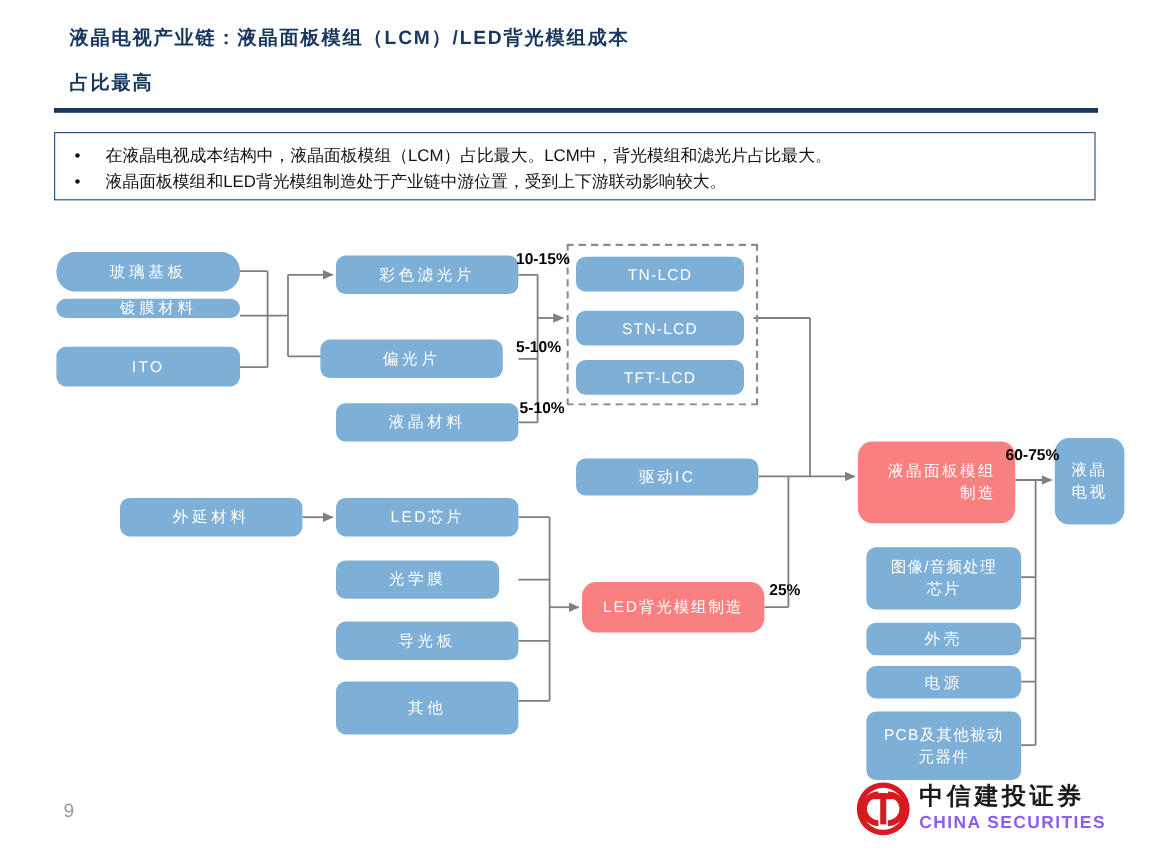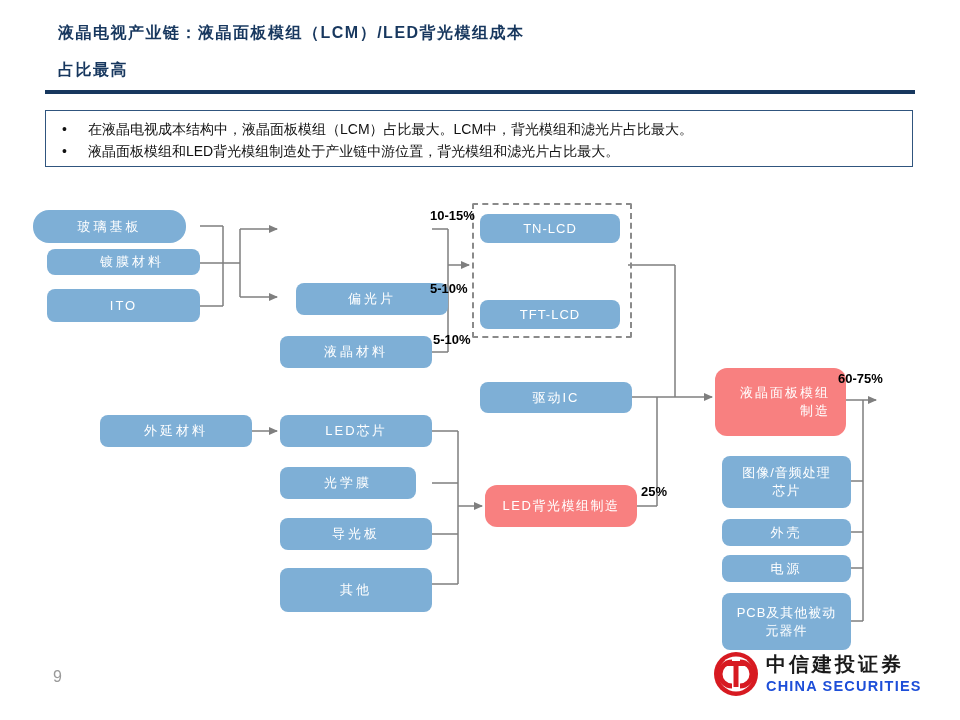--- a/index.html
+++ b/index.html
@@ -36,41 +36,41 @@
   }
   .pct{
     position:absolute;z-index:3;color:#000;font-weight:bold;font-size:13px;letter-spacing:0;
     font-family:"Liberation Sans",sans-serif;
   }
   
   .page-num{position:absolute;left:53px;top:668px;color:#9a9a9a;font-size:16px;}
   .logo{position:absolute;left:712px;top:650px;display:flex;align-items:flex-start;}
   .logo-text{margin-left:6px;}
   .logo-cn{color:#1a1a1a;font-size:20px;font-weight:bold;letter-spacing:3px;line-height:28px;font-family:"Liberation Serif","DejaVu Serif",serif;}
-  .logo-en{color:#1d4ed8;font-size:14.5px;font-weight:bold;letter-spacing:1.2px;line-height:17px;}
+  .logo-en{color:#8b5cf6;font-size:14.5px;font-weight:bold;letter-spacing:1.2px;line-height:17px;}
 </style>
 </head>
 <body>
 
 <div class="slide">
 
   <div class="title">
     <div>液晶电视产业链：液晶面板模组（LCM）/LED背光模组成本</div>
     <div>占比最高</div>
   </div>
   <div class="title-rule"></div>
 
   <div class="bullet-box">
     <div class="bullet-row">
       <span class="bullet-dot">•</span>
       <span>在液晶电视成本结构中，液晶面板模组（LCM）占比最大。LCM中，背光模组和滤光片占比最大。</span>
     </div>
     <div class="bullet-row">
       <span class="bullet-dot">•</span>
-      <span>液晶面板模组和LED背光模组制造处于产业链中游位置，背光模组和滤光片占比最大。</span>
+      <span>液晶面板模组和LED背光模组制造处于产业链中游位置，受到上下游联动影响较大。</span>
     </div>
   </div>
 
   <svg class="wires" width="960" height="720">
     <defs>
       <marker id="arr" markerWidth="9" markerHeight="8" refX="8" refY="4" orient="auto" markerUnits="userSpaceOnUse">
         <path d="M0,0 L9,4 L0,8 z" fill="#7F7F7F"></path>
       </marker>
     </defs>
     <g stroke="#7F7F7F" stroke-width="1.5" fill="none">
@@ -87,42 +87,45 @@
 
       <path d="M252,431 H277" marker-end="url(#arr)"></path>
       <path d="M432,431 H458 M432,483 H458 M432,534 H458 M432,584 H458 M458,431 V584"></path>
       <path d="M458,506 H482" marker-end="url(#arr)"></path>
 
       <path d="M846,400 H876" marker-end="url(#arr)"></path>
       <path d="M863,400 V621 M851,481 H863 M851,532 H863 M851,568 H863 M851,621 H863"></path>
     </g>
   </svg>
 
-  <div class="node" style="left:33px;top:210px;width:153px;height:33px;border-radius:16px;">玻璃基板</div>
-  <div class="node" style="left:47px;top:249px;width:153px;height:26px;padding-left:17px;">镀膜材料</div>
+  <div class="node" style="left:47px;top:210px;width:153px;height:33px;border-radius:16px;">玻璃基板</div>
+  <div class="node" style="left:47px;top:249px;width:153px;height:16px;padding-left:17px;">镀膜材料</div>
   <div class="node" style="left:47px;top:289px;width:153px;height:33px;letter-spacing:2px;">ITO</div>
 
-  <div class="node" style="left:296px;top:283px;width:152px;height:32px;">偏光片</div>
+  <div class="node" style="left:280px;top:213px;width:152px;height:32px;">彩色滤光片</div>
+  <div class="node" style="left:267px;top:283px;width:152px;height:32px;">偏光片</div>
   <div class="node" style="left:280px;top:336px;width:152px;height:32px;">液晶材料</div>
 
   <div class="dashed-group" style="left:472px;top:203px;width:156px;height:131px;"></div>
   <div class="node" style="left:480px;top:214px;width:140px;height:29px;letter-spacing:1px;">TN-LCD</div>
+  <div class="node" style="left:480px;top:259px;width:140px;height:29px;letter-spacing:1px;">STN-LCD</div>
   <div class="node" style="left:480px;top:300px;width:140px;height:29px;letter-spacing:1px;">TFT-LCD</div>
 
   <div class="node" style="left:480px;top:382px;width:152px;height:31px;letter-spacing:2px;">驱动IC</div>
 
   <div class="node" style="left:100px;top:415px;width:152px;height:32px;">外延材料</div>
   <div class="node" style="left:280px;top:415px;width:152px;height:32px;letter-spacing:2px;">LED芯片</div>
   <div class="node" style="left:280px;top:467px;width:136px;height:32px;">光学膜</div>
   <div class="node" style="left:280px;top:518px;width:152px;height:32px;">导光板</div>
   <div class="node" style="left:280px;top:568px;width:152px;height:44px;">其他</div>
 
   <div class="node pink" style="left:485px;top:485px;width:152px;height:42px;letter-spacing:1.5px;border-radius:12px;">LED背光模组制造</div>
 
   <div class="node pink big" style="left:715px;top:368px;width:131px;height:68px;padding:0 16px;letter-spacing:2px;text-align:right;">液晶面板模组制造</div>
+  <div class="node big" style="left:879px;top:365px;width:58px;height:72px;padding:0 13px;letter-spacing:2px;">液晶电视</div>
 
   <div class="node" style="left:722px;top:456px;width:129px;height:52px;padding:0 14px;letter-spacing:1px;">图像/音频处理芯片</div>
   <div class="node" style="left:722px;top:519px;width:129px;height:27px;">外壳</div>
   <div class="node" style="left:722px;top:555px;width:129px;height:27px;">电源</div>
   <div class="node" style="left:722px;top:593px;width:129px;height:57px;padding:16px 12px;letter-spacing:1px;">PCB及其他被动元器件</div>
 
   <div class="pct" style="left:430px;top:208px;">10-15%</div>
   <div class="pct" style="left:430px;top:281px;">5-10%</div>
   <div class="pct" style="left:433px;top:332px;">5-10%</div>
   <div class="pct" style="left:641px;top:484px;">25%</div>

